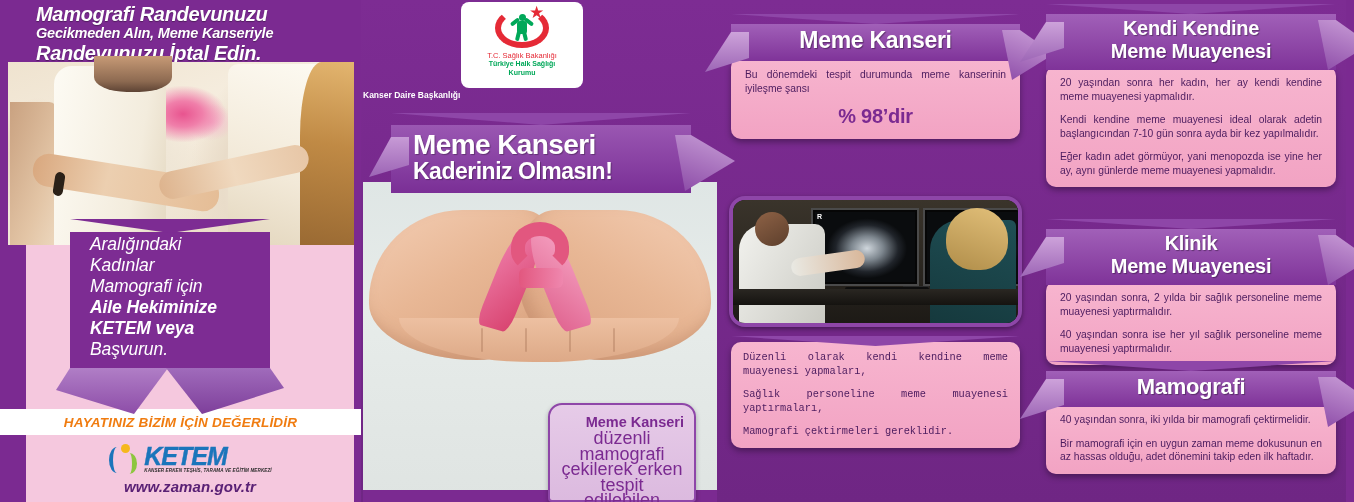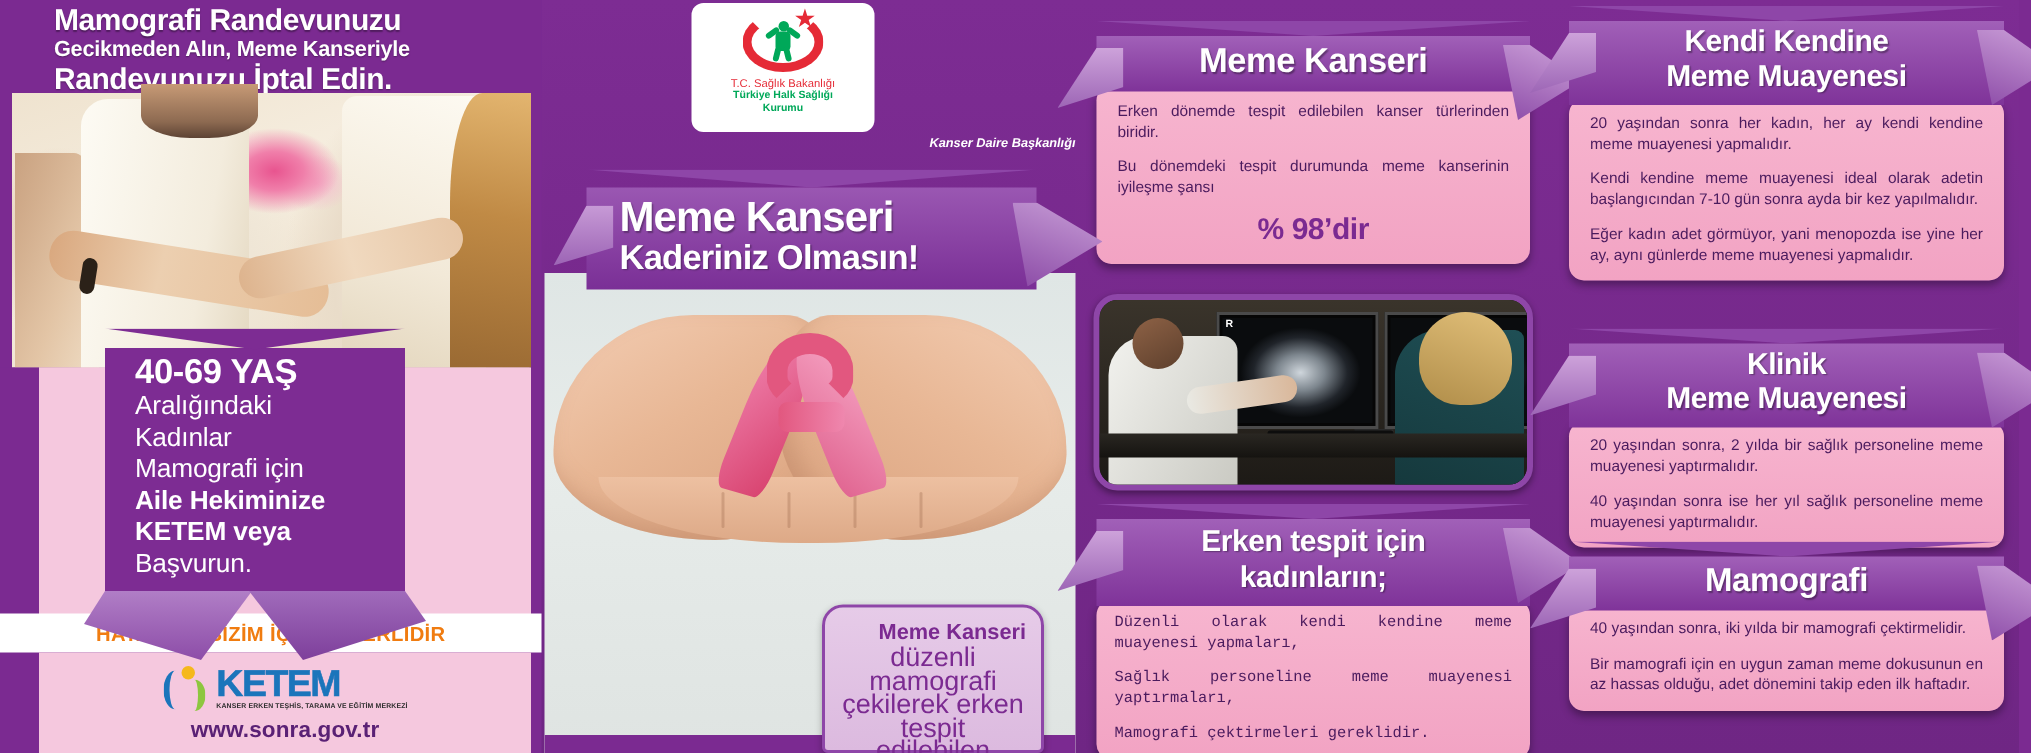--- a/index.html
+++ b/index.html
@@ -8,21 +8,21 @@
     font-family:"Liberation Sans", sans-serif;
     background:#7B2A91;
     overflow:hidden;
     position:relative;
   }
   .poster { position:relative; width:1354px; height:502px;
             background:linear-gradient(180deg,#7D2C93 0%,#6F2684 100%); }
 
   
   .left-panel { position:absolute; left:0; top:0; width:361px; height:502px;
-                background:#7B2A91; }
+                background:#7B2A91;font-style:italic; }
   .left-header { position:absolute; left:0; top:0; width:361px; height:62px;
                  background:#7B2A91; padding:4px 6px 0 36px; }
   .lh-l1 { color:#fff; font-size:20px; font-weight:bold; letter-spacing:-0.3px;
            line-height:21px; text-shadow:0 1px 1px rgba(0,0,0,.35); }
   .lh-l2 { color:#fff; font-size:14.5px; font-weight:bold; letter-spacing:-0.2px;
            line-height:17px; text-shadow:0 1px 1px rgba(0,0,0,.35); }
   .lh-l3 { color:#fff; font-size:20px; font-weight:bold; letter-spacing:-0.3px;
            line-height:22px; text-shadow:0 1px 1px rgba(0,0,0,.35); }
 
   .photo-couple { position:absolute; left:8px; top:62px; width:345px; height:183px;
@@ -114,22 +114,22 @@
   .p-armL { position:absolute; left:-3px; top:6px; width:10px; height:4px;
     background:#00A859; border-radius:2px; transform:rotate(-36deg); }
   .p-armR { position:absolute; left:11px; top:6px; width:10px; height:4px;
     background:#00A859; border-radius:2px; transform:rotate(36deg); }
   .p-legL { position:absolute; left:3px; top:17px; width:4px; height:10px;
     background:#00A859; border-radius:2px; transform:rotate(14deg); }
   .p-legR { position:absolute; left:10px; top:17px; width:4px; height:10px;
     background:#00A859; border-radius:2px; transform:rotate(-14deg); }
   .min-t1 { color:#E52A36; font-size:7.5px; font-weight:normal; margin-top:1px; }
   .min-t2 { color:#00A859; font-size:7px; font-weight:bold; line-height:8.5px; text-align:center; }
-  .min-caption { position:absolute; left:0; top:90px; width:354px; text-align:right;
-    color:#fff; font-size:8.5px; font-weight:bold;font-style:italic; }
+  .min-caption { position:absolute; left:0; top:90px; width:354px; text-align:left;
+    color:#fff; font-size:8.5px; font-weight:bold; }
 
   .center-banner { position:absolute; left:28px; top:113px; width:300px; z-index:6; }
   .cb-top { width:300px; height:12px; background:#8E46A8;
     clip-path:polygon(0 0,100% 0,50% 100%); }
   .cb-body { width:300px; background:linear-gradient(180deg,#9a57b2,#7a2f96);
     padding:5px 0 9px 22px; position:relative; }
   .cb-l1 { color:#fff; font-size:28px; font-weight:bold; letter-spacing:-0.6px;
     line-height:29px; text-shadow:1px 1px 1px rgba(0,0,0,.3); }
   .cb-l2 { color:#fff; font-size:23px; font-weight:bold; letter-spacing:-0.5px;
     line-height:25px; text-shadow:1px 1px 1px rgba(0,0,0,.3); }
@@ -256,21 +256,20 @@
       <div class="couple-arm"></div>
       <div class="couple-arm2"></div>
       <div class="bracelet"></div>
     </div>
 
     <div class="left-purplemargin"></div>
     <div class="left-pinkband"></div>
 
     <div class="ribbon-box">
       <div class="ribbon-body">
-        <div class="rb-l1">40-69 YAŞ</div>
         <div class="rb-l">Aralığındaki</div>
         <div class="rb-l">Kadınlar</div>
         <div class="rb-l">Mamografi için</div>
         <div class="rb-l b">Aile Hekiminize</div>
         <div class="rb-l b">KETEM veya</div>
         <div class="rb-l">Başvurun.</div>
       </div>
       <div class="ribbon-tails">
         <div class="tail-l"></div>
         <div class="tail-r"></div>
@@ -286,21 +285,21 @@
         <div class="ketem-mark">
           <div class="km-dot"></div>
             <div class="km-arcL"></div>
             <div class="km-arcR"></div>
         </div>
         <div class="ketem-txt">
           <div class="ketem-word">KETEM</div>
           <div class="ketem-sub">KANSER ERKEN TEŞHİS, TARAMA VE EĞİTİM MERKEZİ</div>
         </div>
       </div>
-      <div class="ketem-url">www.sonra.gov.tr</div>
+      <div class="ketem-url">www.zaman.gov.tr</div>
     </div>
   </div>
 
   <div class="center-panel">
 
     <div class="ministry-logo">
       <div class="crescent">
         <div class="cres-c2"></div>
         <div class="star">★</div>
         <div class="person">
@@ -360,21 +359,20 @@
     <div class="card" style="left:12px; top:14px; width:289px;">
       <div class="card-head">
         <div class="ch-top"></div>
         <div class="ch-body">
           <div class="ch-wingL"></div>
           <div class="ch-wingR"></div>
           <div class="ch-t" style="font-size:23px;line-height:27px;">Meme Kanseri</div>
         </div>
       </div>
       <div class="card-body">
-        <div class="cb-p">Erken dönemde tespit edilebilen kanser türlerinden biridir.</div>
         <div class="cb-p">Bu dönemdeki tespit durumunda meme kanserinin iyileşme şansı</div>
         <div class="cb-big">% 98’dir</div>
       </div>
     </div>
 
     <div class="mammo-photo">
       <div class="mp-wall"></div>
       <div class="mp-screen mp-s1">
         <div class="mp-xray"></div>
         <div class="mp-label" style="left:4px;">R</div>
@@ -389,26 +387,20 @@
       <div class="mp-docarm"></div>
       <div class="mp-pat"></div>
       <div class="mp-pathair"></div>
       <div class="mp-kbd"></div>
       <div class="mp-desk"></div>
     </div>
 
     <div class="card" style="left:12px; top:336px; width:289px;">
       <div class="card-head">
         <div class="ch-top"></div>
-        <div class="ch-body">
-          <div class="ch-wingL"></div>
-          <div class="ch-wingR"></div>
-          <div class="ch-t" style="font-size:20px;line-height:24px;">Erken tespit için</div>
-          <div class="ch-t" style="font-size:20px;line-height:24px;">kadınların;</div>
-        </div>
       </div>
       <div class="card-body" style="padding:9px 12px;font-family:Liberation Mono, monospace;">
         <div class="cb-p">Düzenli olarak kendi kendine meme muayenesi yapmaları,</div>
         <div class="cb-p">Sağlık personeline meme muayenesi yaptırmaları,</div>
         <div class="cb-p">Mamografi çektirmeleri gereklidir.</div>
       </div>
     </div>
   </div>
 
   <div class="col-right">

